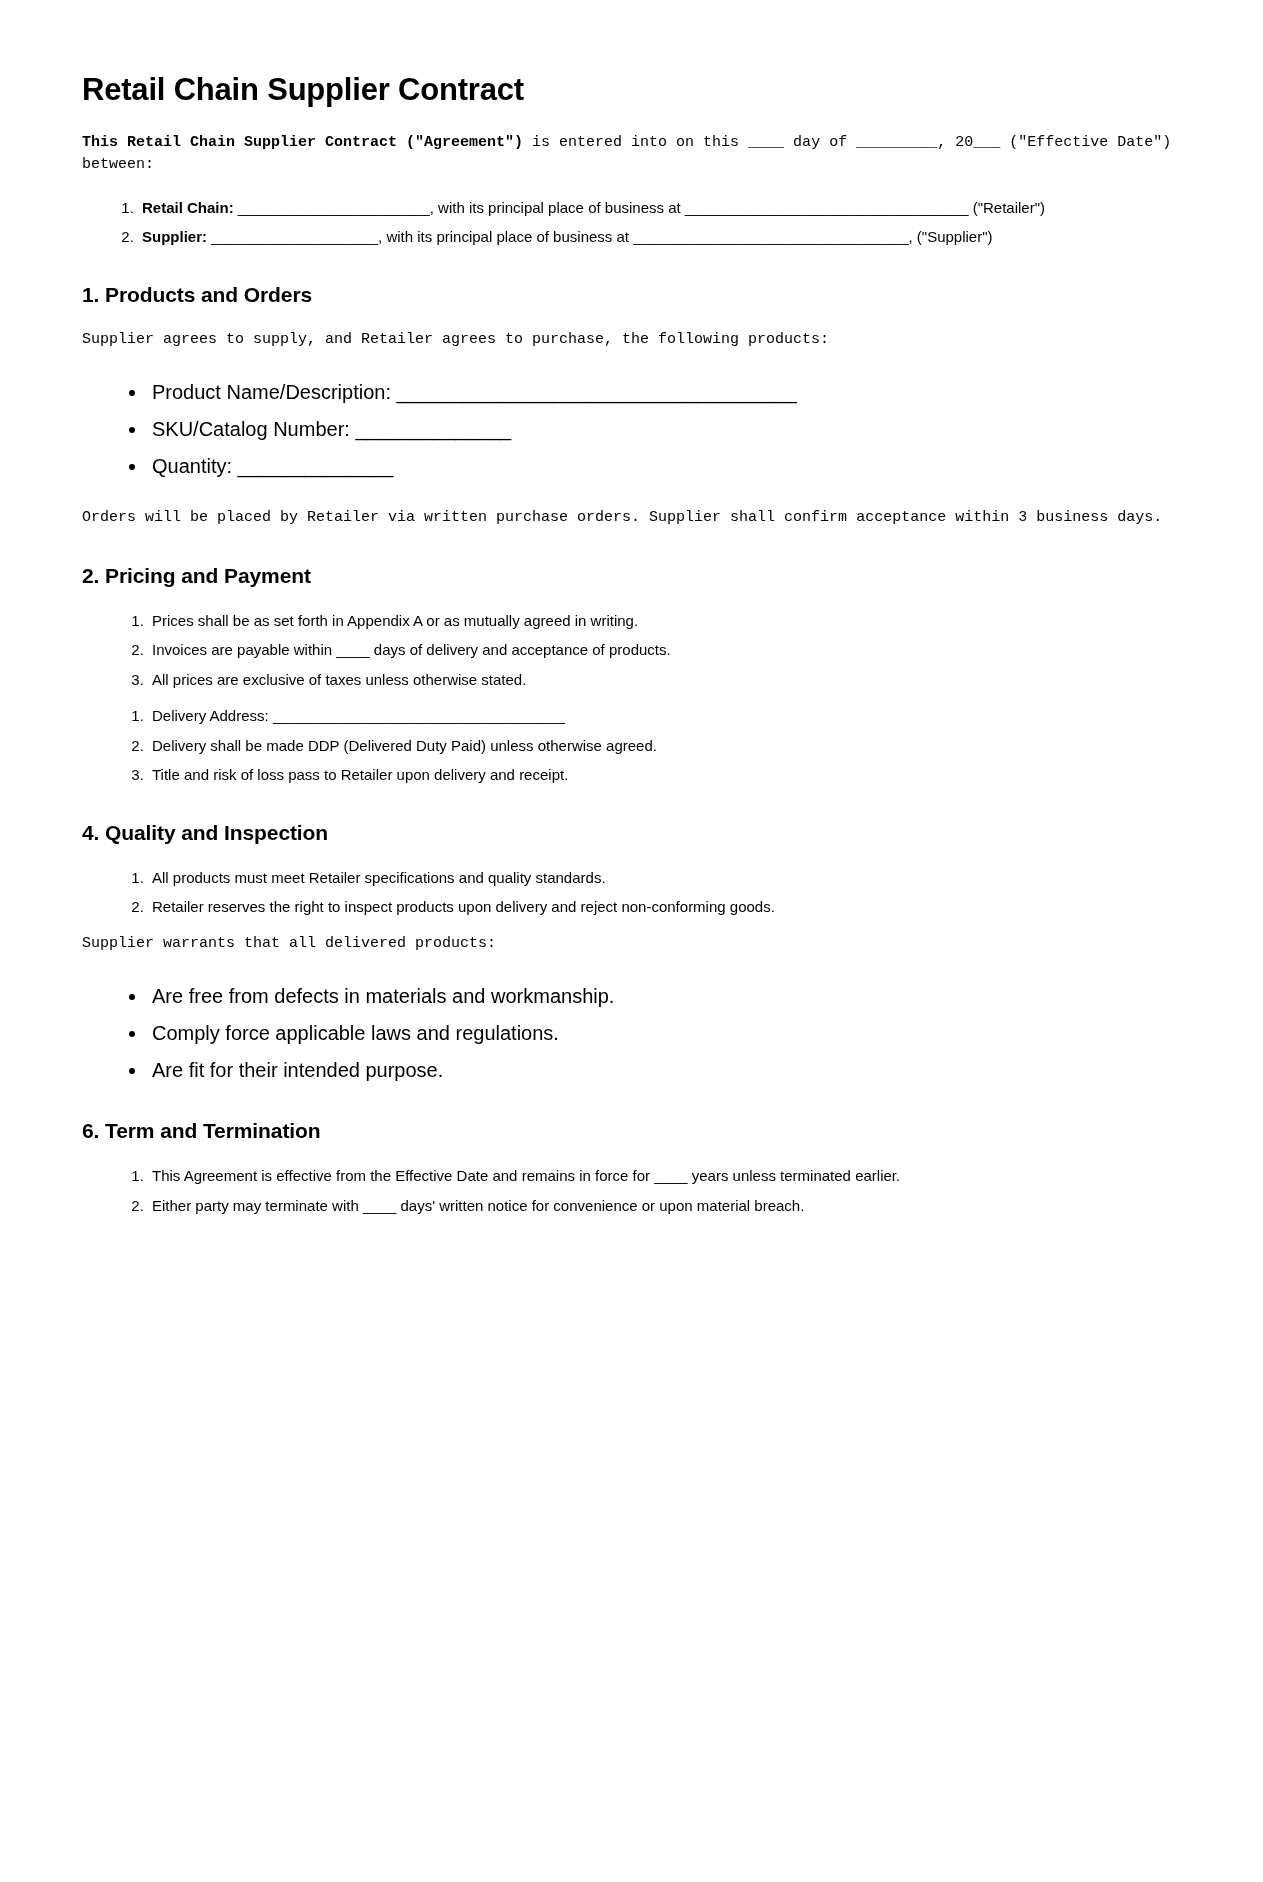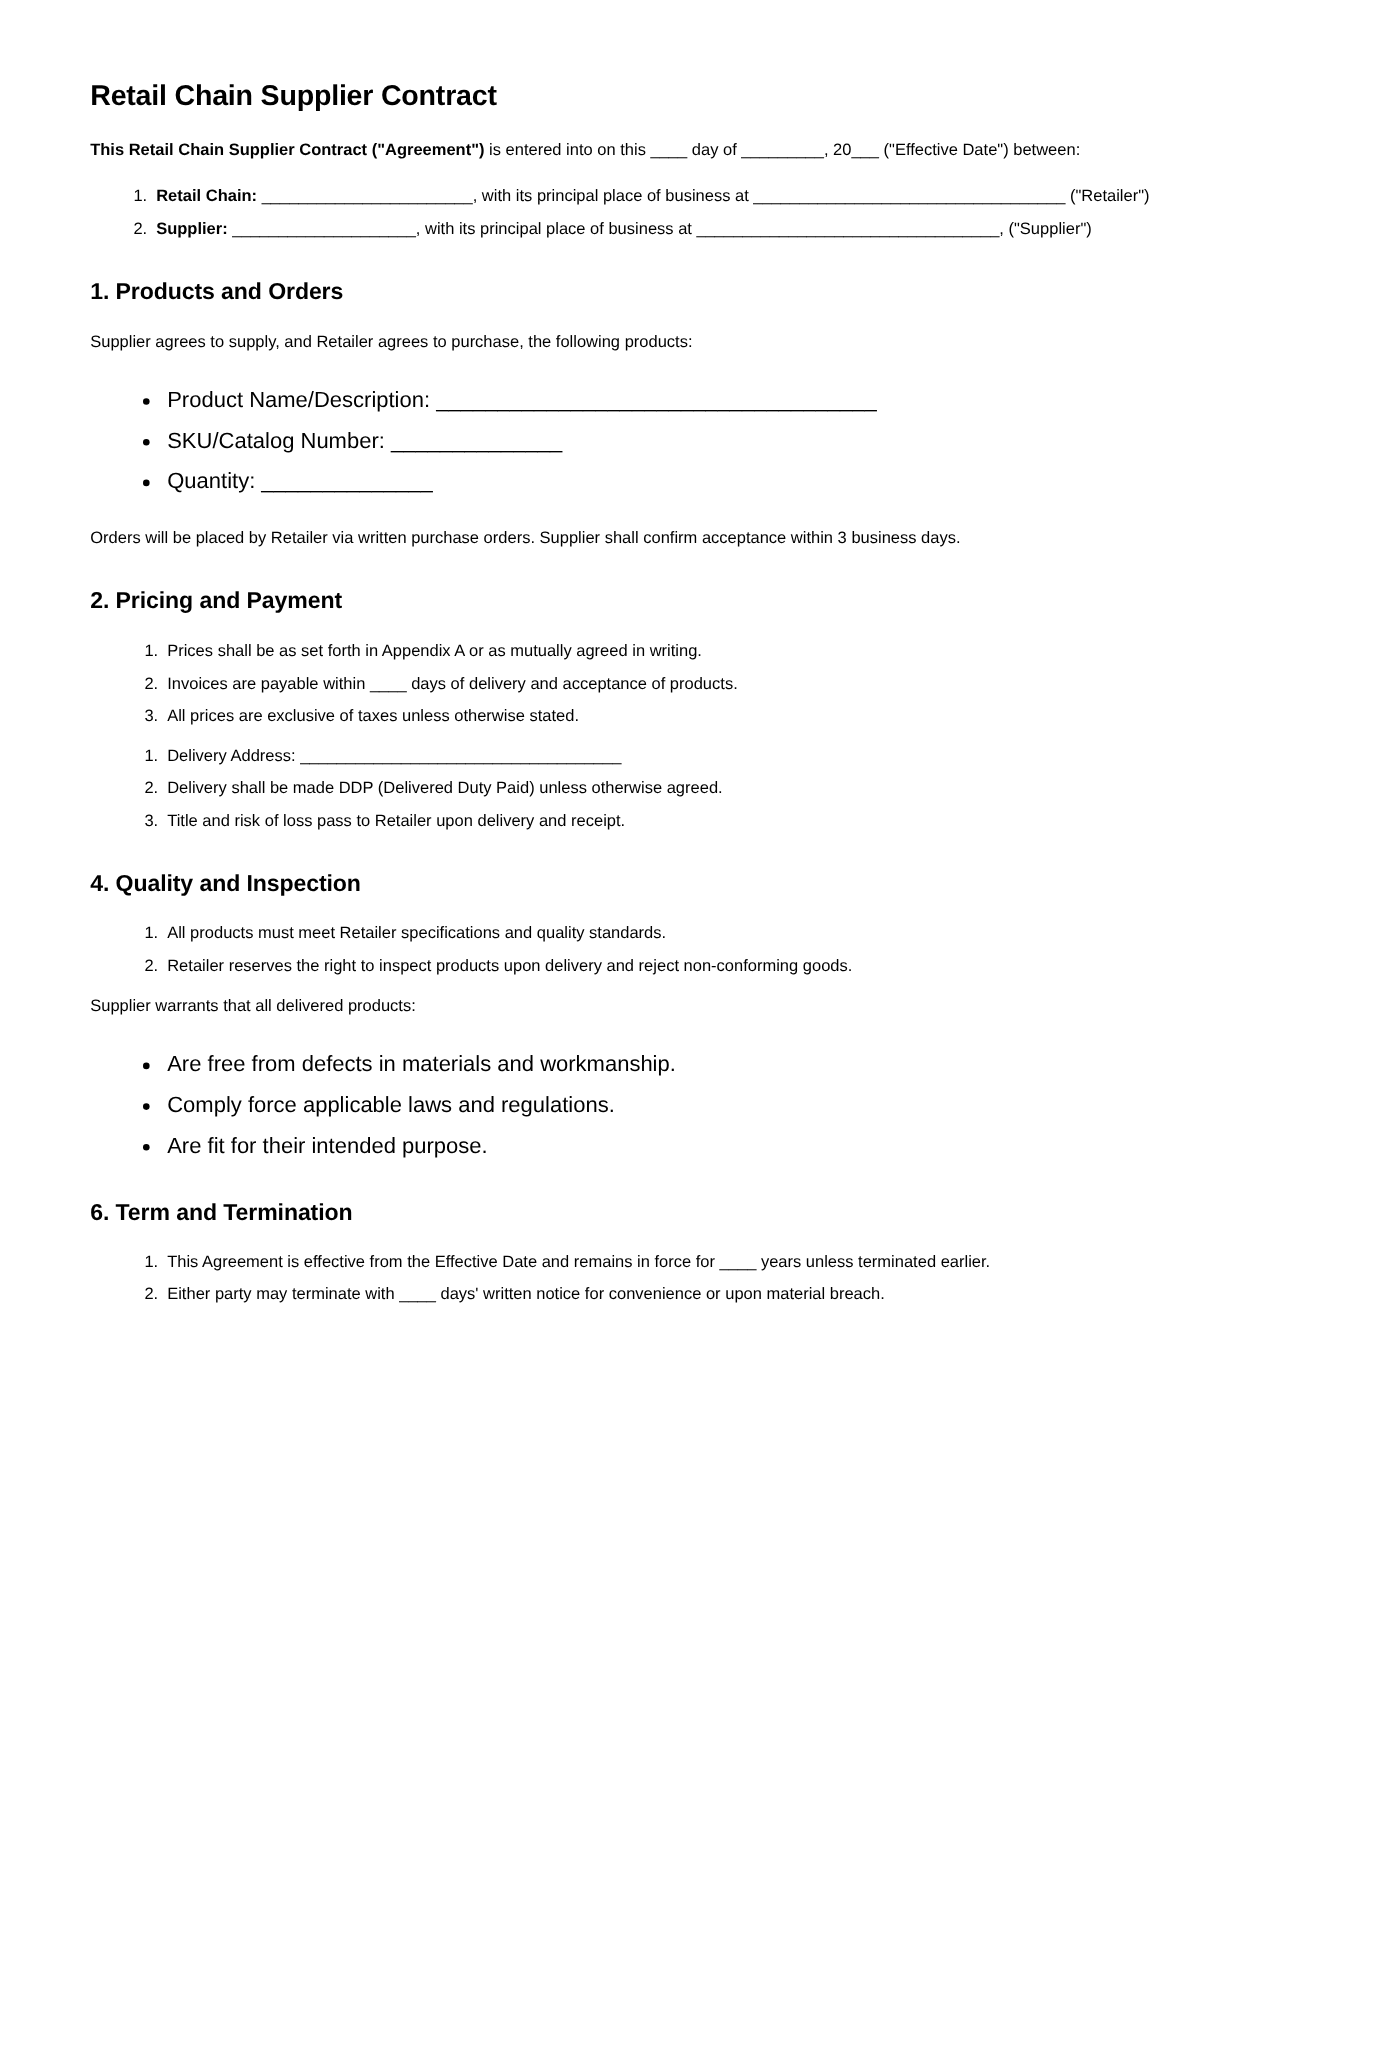--- a/index.html
+++ b/index.html
@@ -16,30 +16,31 @@
     -webkit-font-smoothing: none;
   }
   .page {
     box-sizing: border-box;
     width: 1263px;
     min-height: 1882px;
     padding: 72px 82px 60px 82px;
     background: #ffffff;
   }
   h1.doc-title {
-    font-size: 26px;
+    font-size: 31px;
     font-weight: bold;
     line-height: 1.15;
     margin: 0 0 24px 0;
     letter-spacing: -0.2px;
   }
   p.para {
     font-size: 15px;
     line-height: 1.5;
     margin: 0 0 14px 0;
+    font-family: Liberation Mono, monospace;
   }
   p.intro {
     margin: 0 0 20px 0;
   }
   .b { font-weight: bold; }
   h2.section-title {
     font-size: 21px;
     font-weight: bold;
     margin: 34px 0 22px 0;
     letter-spacing: -0.1px;

